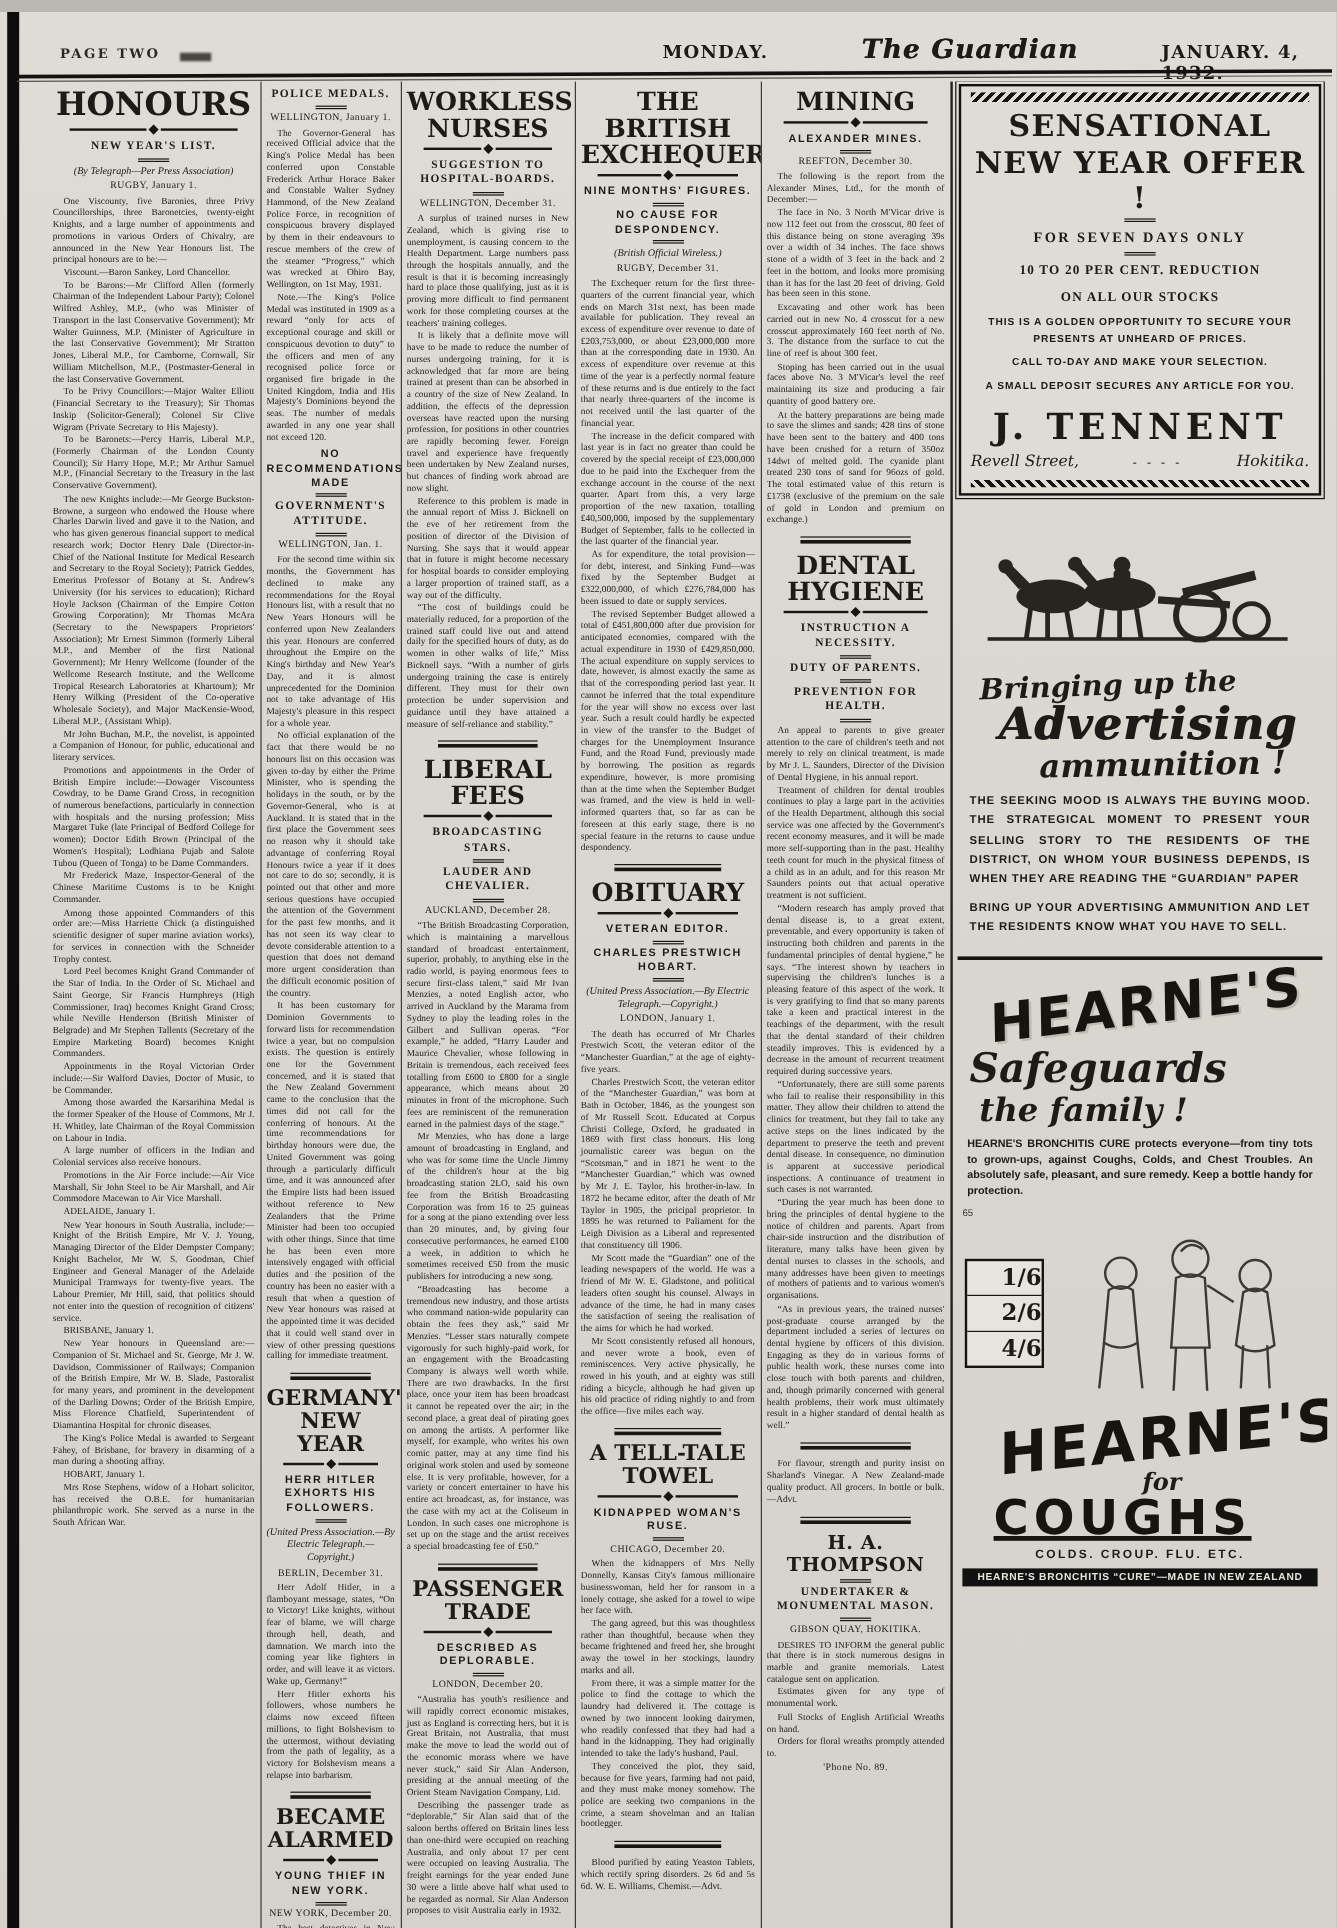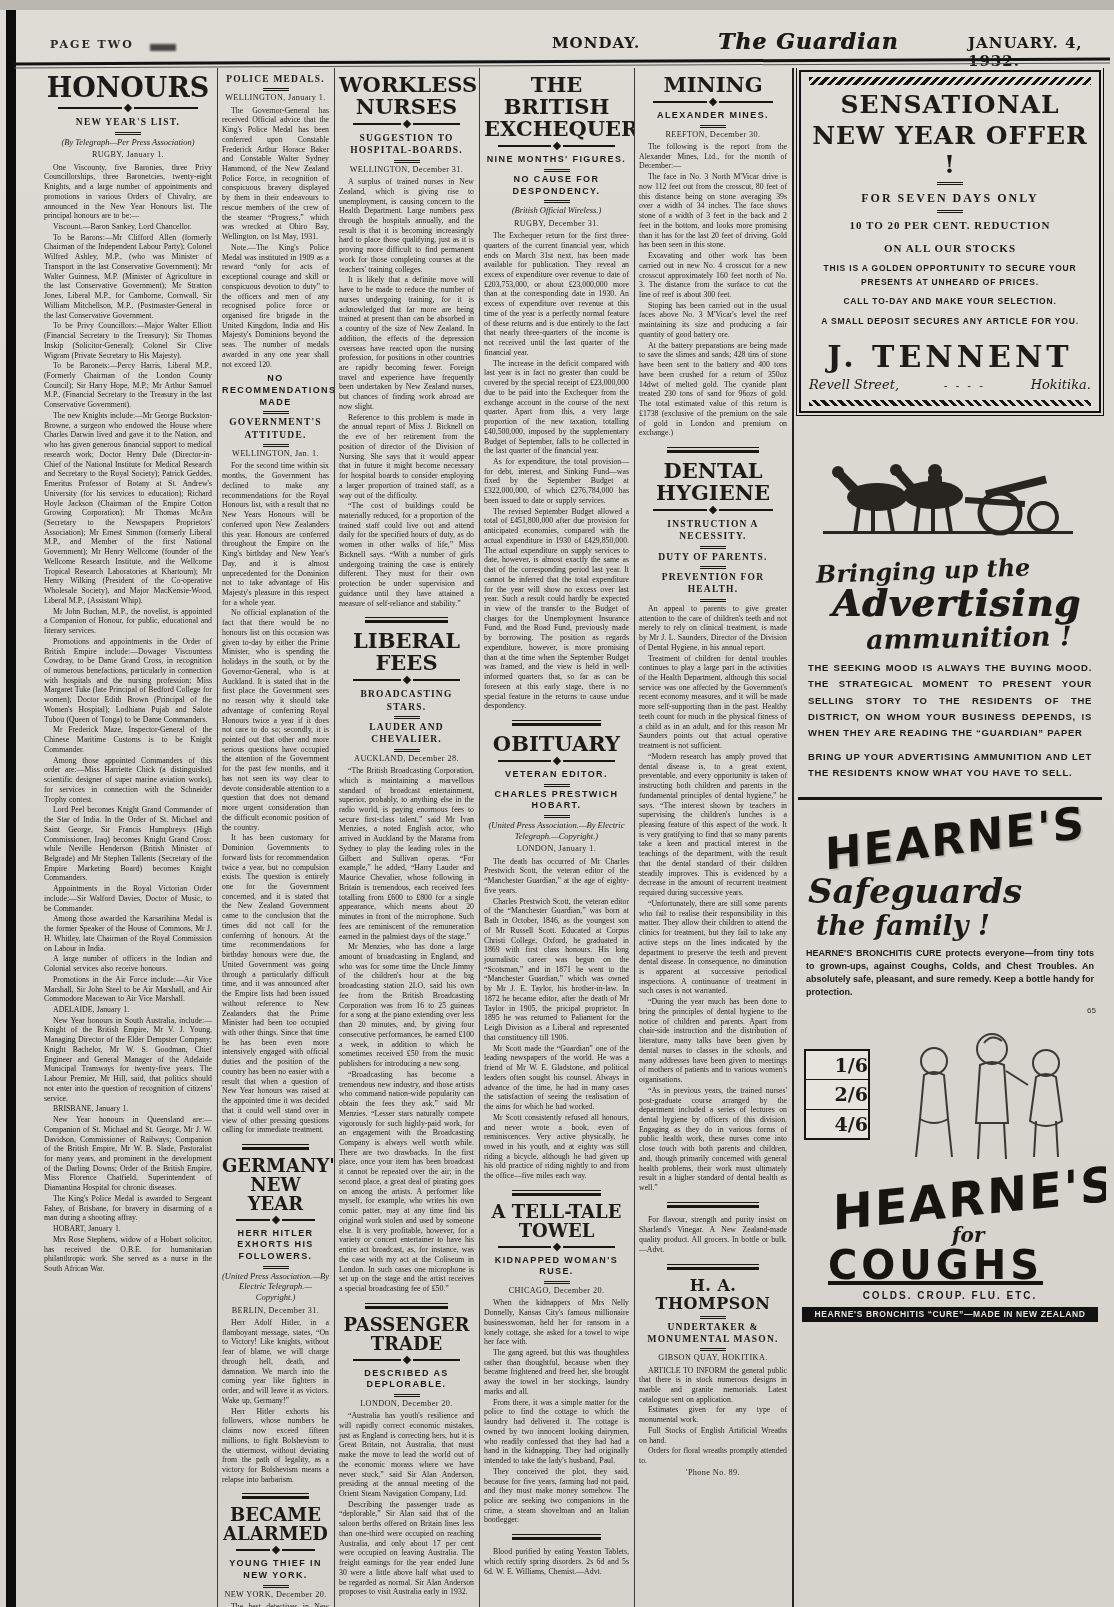--- a/index.html
+++ b/index.html
@@ -60,21 +60,21 @@
   .gad .caps{font:bold 9.5px/1.7 "Liberation Sans",sans-serif;text-align:justify;letter-spacing:.7px;margin:8px 2px;}
   .hearne{border-top:3px solid #15140f;margin:2px 2px 0;padding:6px 4px 0;}
   .hbrand{font:900 44px/1 "DejaVu Sans",sans-serif;letter-spacing:2px;transform:rotate(-7deg) skewX(-6deg);margin:10px 0 2px 22px;color:#15140f;text-shadow:2px 2px 0 #bdbbb2;}
   .hsafe{font:bold italic 34px/1 "DejaVu Serif",serif;margin:14px 0 0 6px;}
   .hfam{font:bold italic 27px/1 "DejaVu Serif",serif;margin:4px 0 8px 14px;}
   .hbody{font:bold 9px/1.45 "Liberation Sans",sans-serif;text-align:justify;margin:6px 4px;}
   .hrow{display:flex;align-items:flex-start;gap:10px;margin:4px 2px;}
   .prices{border:2px solid #15140f;background:#e6e4dc;width:62px;text-align:center;flex:none;margin-top:30px;}
   .prices .pr{font:bold 19px/1.5 "DejaVu Serif",serif;border-bottom:1px solid #15140f;text-align:right;}
   .prices .pr:last-child{border-bottom:none;}
-  .corner{font:8px "Liberation Sans",sans-serif;text-align:right;margin-right:2px;color:#33322d;}
+  .corner{font:8px "Liberation Sans",sans-serif;margin-right:2px;color:#33322d;}
   .hbrand2{font:900 48px/1 "DejaVu Sans",sans-serif;letter-spacing:2px;transform:rotate(-6deg) skewX(-6deg);margin:6px 0 0 30px;color:#15140f;}
   .hfor{font:bold italic 20px/1 "DejaVu Serif",serif;margin:2px 0 0 150px;}
   .hcoughs{font:900 40px/1 "DejaVu Sans",sans-serif;letter-spacing:4px;margin:0 0 4px 26px;color:#15140f;text-decoration:underline;}
   .hsub{font:bold 10px/1.4 "Liberation Sans",sans-serif;letter-spacing:2px;text-align:center;margin:2px 0 4px;}
   .hfoot{background:#111;color:#e7e5dd;font:bold 8.5px/1.6 "Liberation Sans",sans-serif;text-align:center;letter-spacing:.6px;padding:1px 2px;margin:2px 0 4px;}
   .illus{display:block;margin:0 auto;}
 </style>
 </head>
 <body>
 
@@ -336,21 +336,21 @@
           </div>
       </article>
       <div class="sep"></div>
       <article>
         <h2 class="h16">H. A. THOMPSON</h2>
         <div class="mini"></div>
         <h3 class="sub">UNDERTAKER &amp; MONUMENTAL MASON.</h3>
         <div class="mini"></div>
         <p class="dateline">GIBSON QUAY, HOKITIKA.</p>
         <div class="body">
-            <p class="para">ARTICLE TO INFORM the general public that there is in stock numerous designs in marble and granite memorials. Latest catalogue sent on application.</p>
+            <p class="para">DESIRES TO INFORM the general public that there is in stock numerous designs in marble and granite memorials. Latest catalogue sent on application.</p>
             <p class="para">Estimates given for any type of monumental work.</p>
             <p class="para">Full Stocks of English Artificial Wreaths on hand.</p>
             <p class="para">Orders for floral wreaths promptly attended to.</p>
           </div>
         <p class="dateline">'Phone No. 89.</p>
       </article>
     </section>
 
     <aside class="col cads">
       <div class="adbox">

